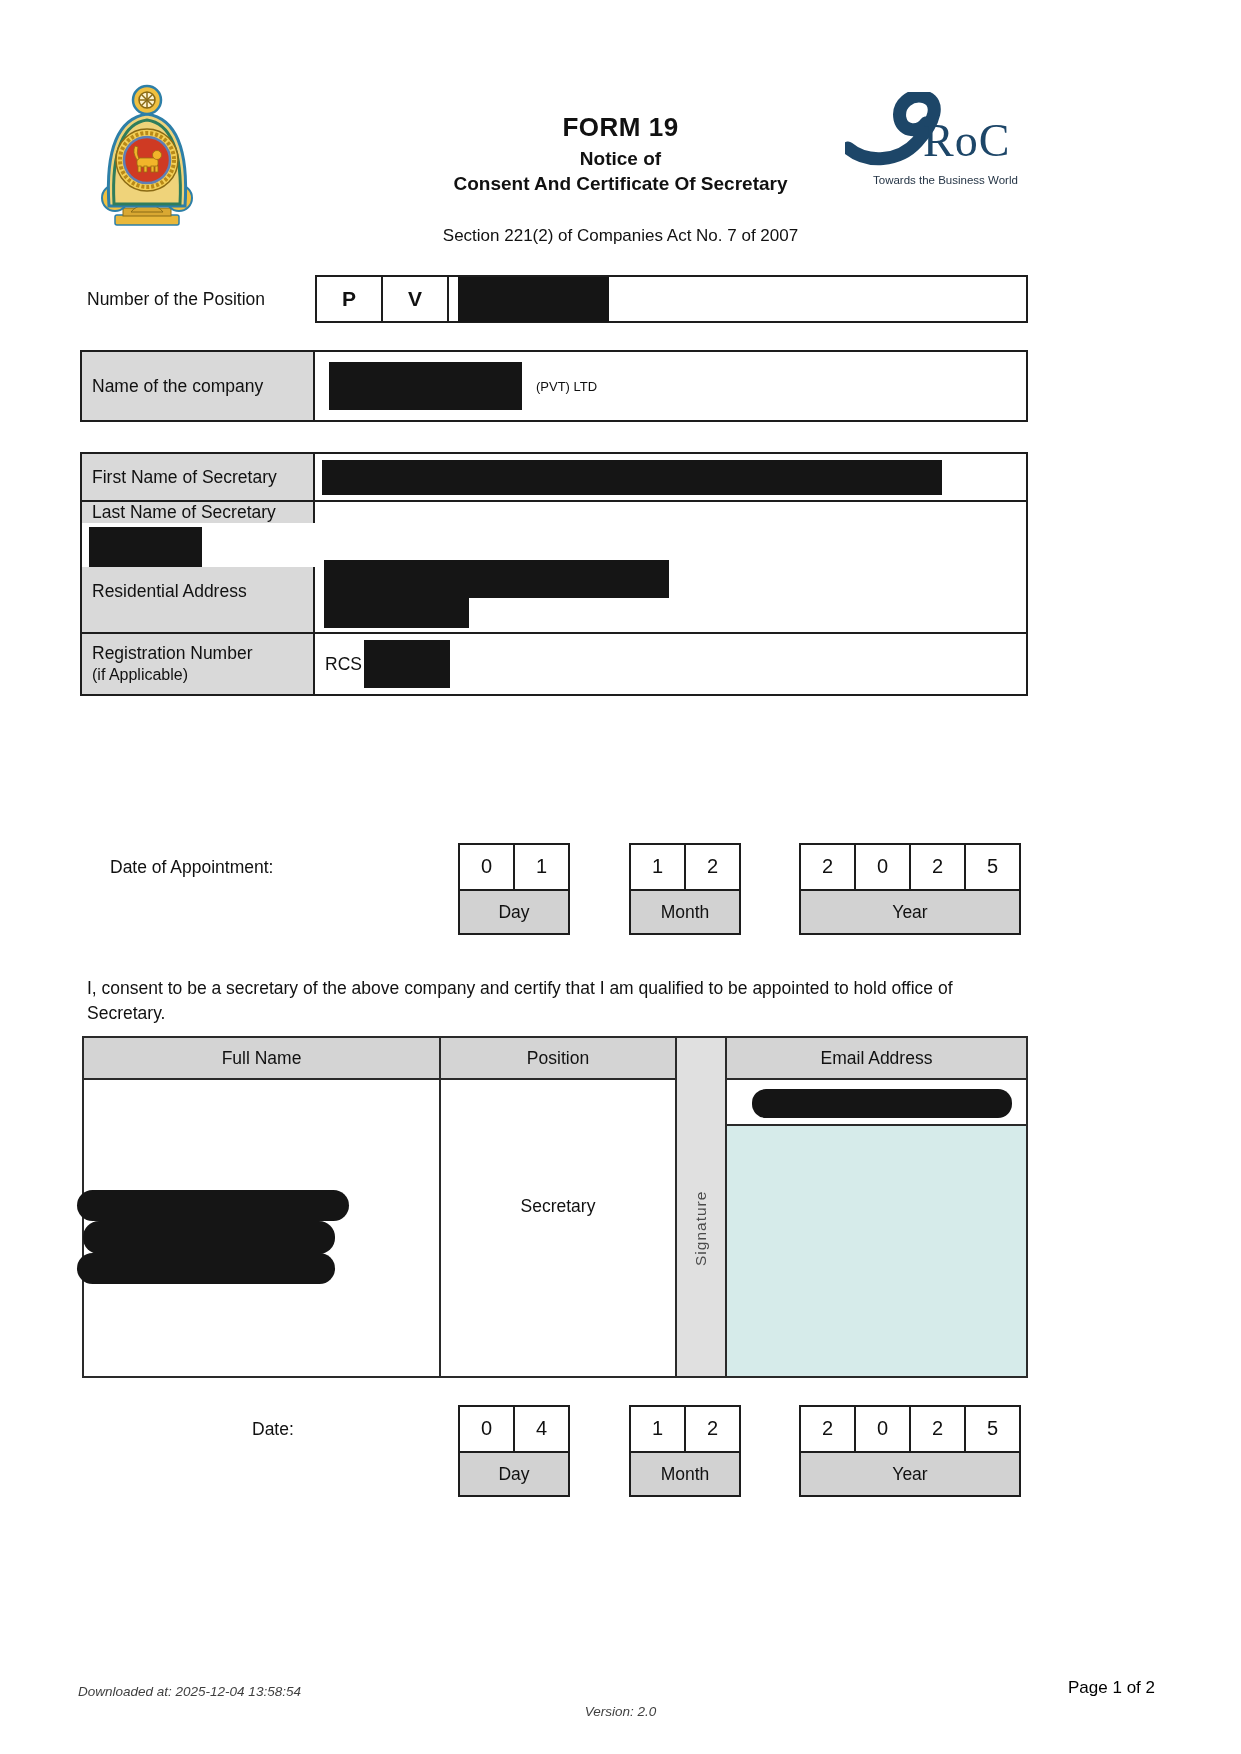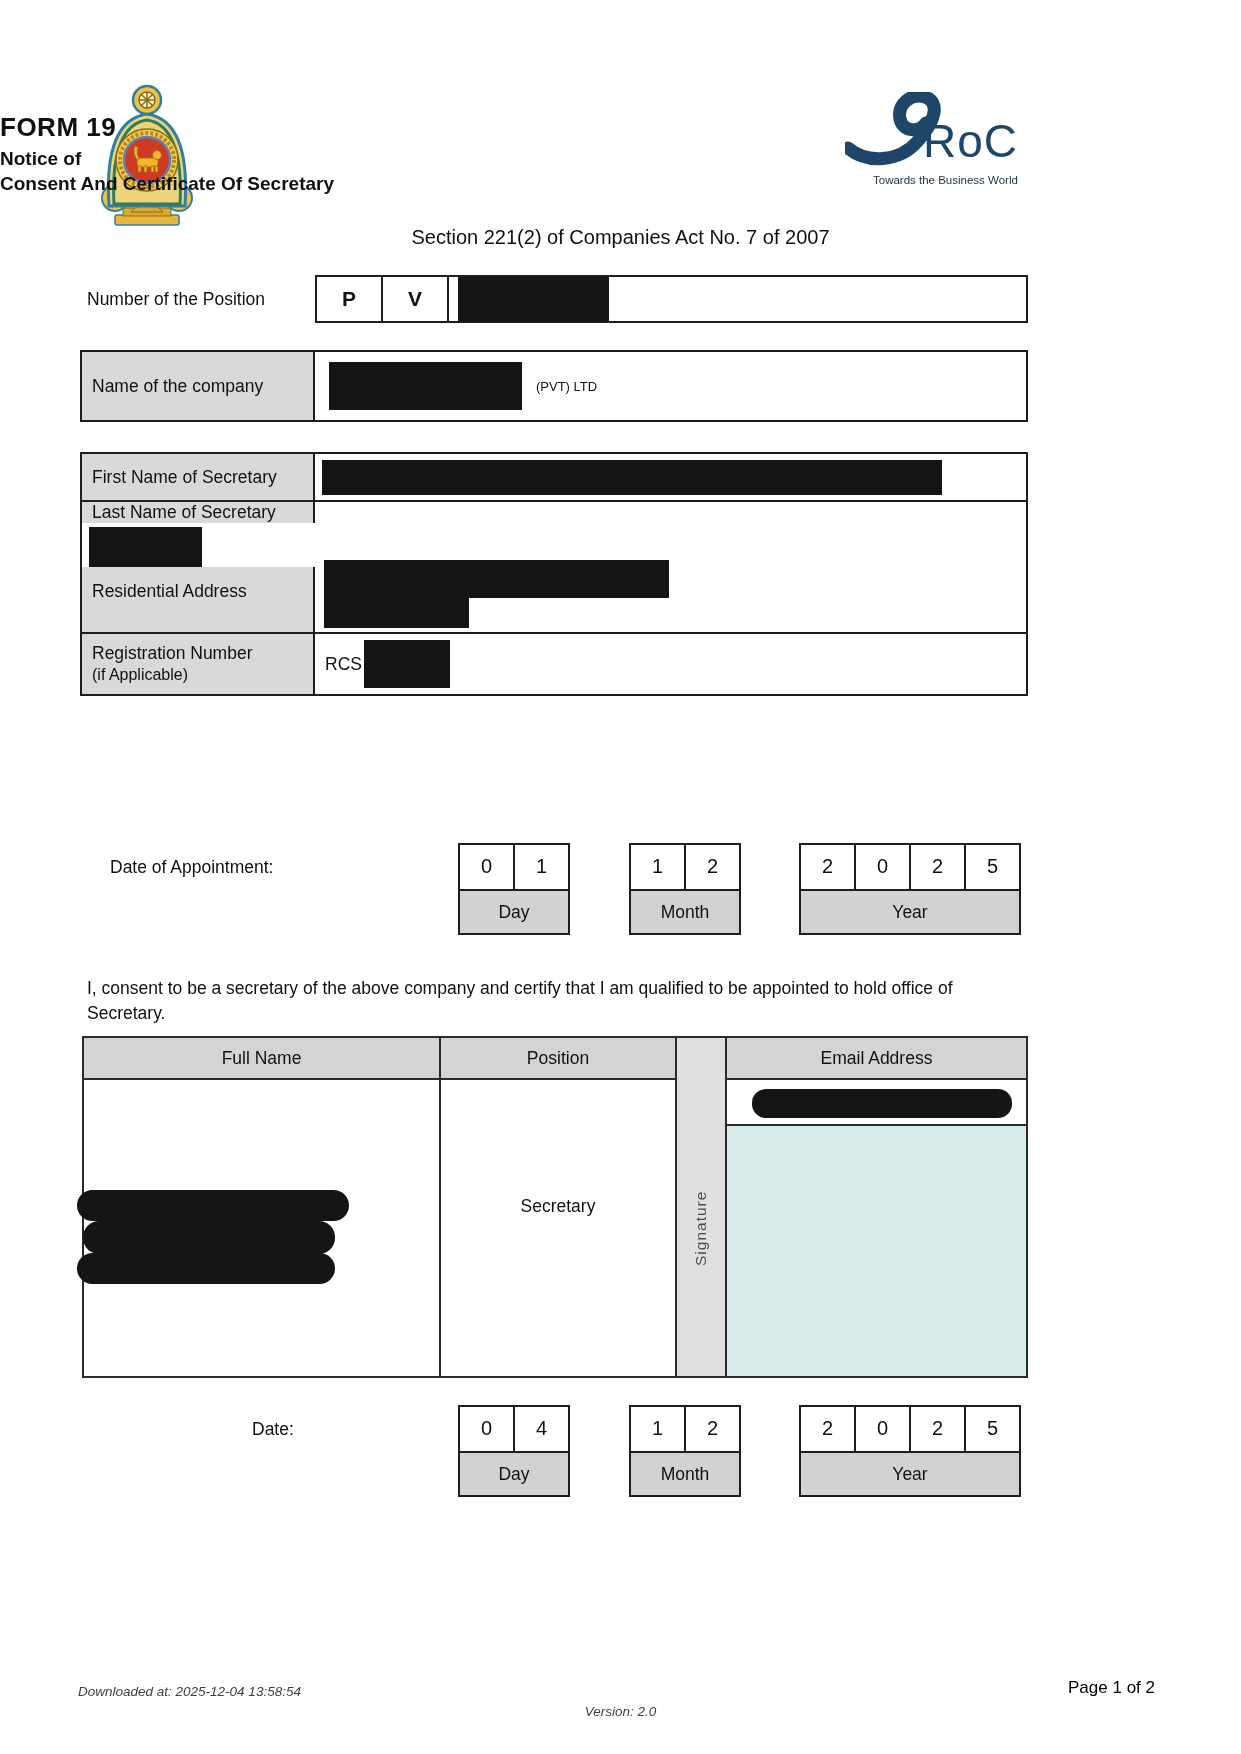--- a/index.html
+++ b/index.html
@@ -10,29 +10,29 @@
     margin: 0 auto;
     background: #ffffff;
     font-family: "Liberation Sans", sans-serif;
     color: #111;
     overflow: hidden;
   }
   .abs { position: absolute; }
   .red { background: #151515; }
 
   
-  .title-block { left:0; right:0; top:112px; }
+  .title-block { left:0; right:0; top:112px; text-align:center; }
   .form-title { font-size:26px; font-weight:bold; letter-spacing:.5px; }
   .sub1 { font-size:19px; font-weight:bold; margin-top:5px; }
   .sub2 { font-size:19px; font-weight:bold; margin-top:3px; }
-  .section-line { left:0; right:0; top:226px; text-align:center; font-size:20px; }
+  .section-line { left:0; right:0; top:226px; text-align:center; font-size:17px; }
 
   .eroc { left:845px; top:90px; width:185px; height:110px; }
   .eroc-swoosh { position:absolute; left:0; top:2px; }
-  .eroc-text { position:absolute; left:78px; top:24px; font-family:Liberation Sans, sans-serif; font-size:46px; color:#1d4668; letter-spacing:1px; }
+  .eroc-text { position:absolute; left:78px; top:24px; font-family:Liberation Serif, serif; font-size:46px; color:#1d4668; letter-spacing:1px; }
   .eroc-tag { position:absolute; left:28px; top:84px; font-size:11.5px; color:#253546; white-space:nowrap; }
 
   
   .cn-label { left:87px; top:275px; height:48px; line-height:48px; font-size:17.5px; }
   .cn-box { left:315px; top:275px; width:713px; height:48px; border:2px solid #1d1d1d; display:flex; }
   .cn-cell { width:66px; border-right:2px solid #1d1d1d; text-align:center; line-height:44px; font-size:21px; font-weight:bold; }
   .cn-rest { position:relative; flex:1; }
   .cn-red { position:absolute; left:9px; top:0px; width:151px; height:45px; }
 
   

